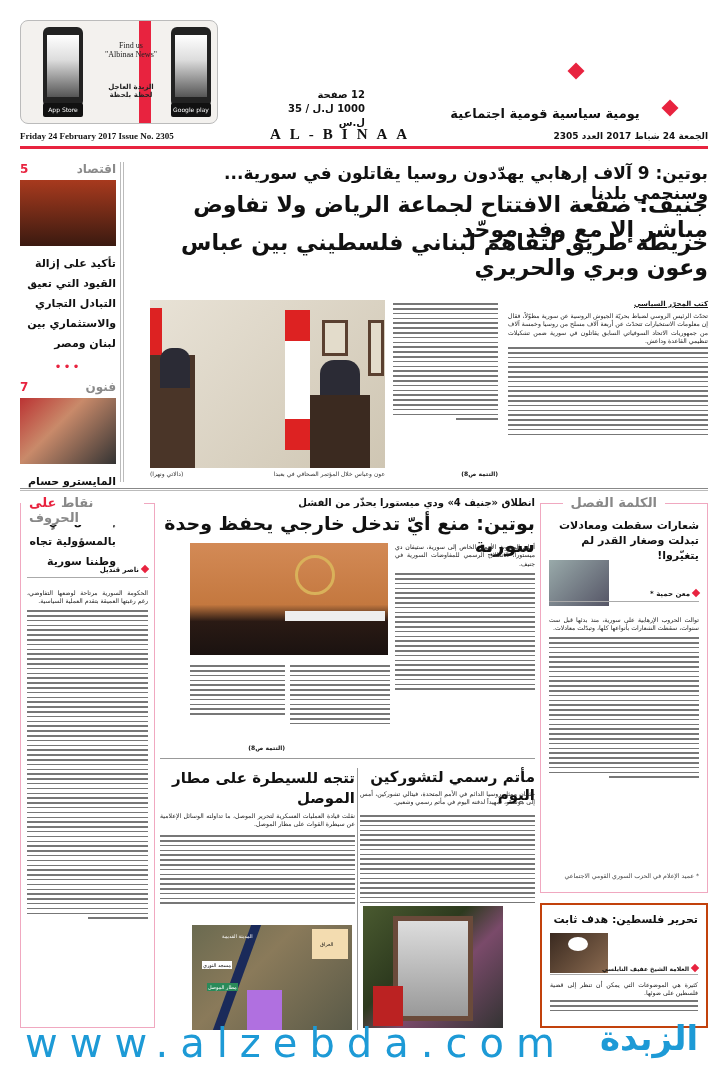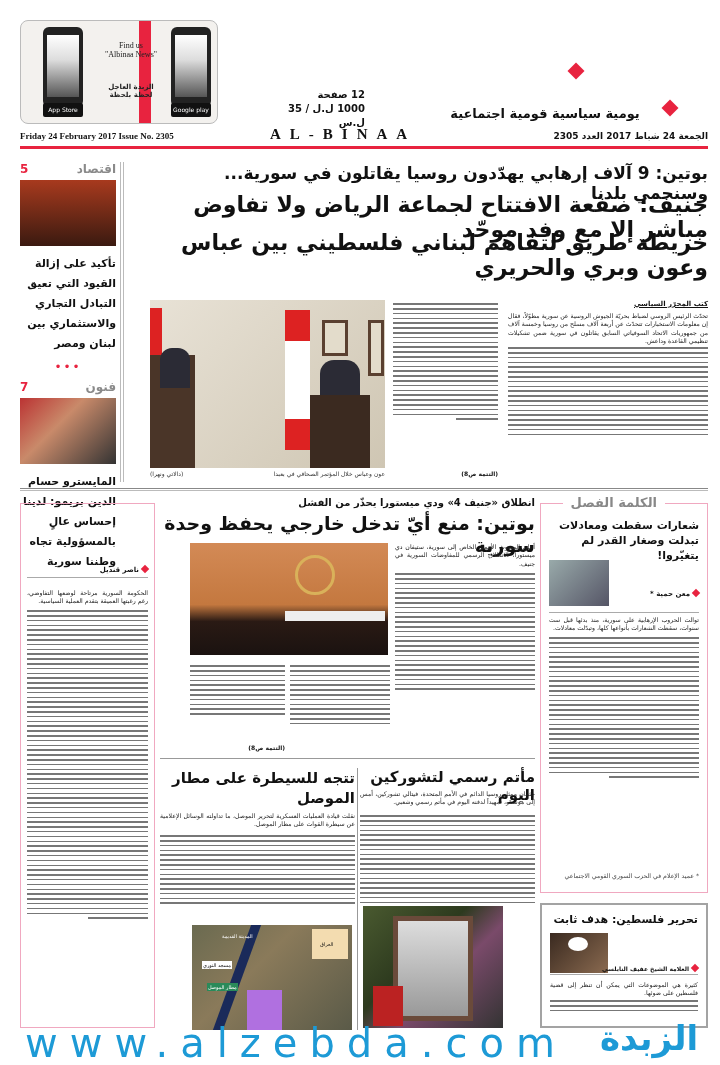--- a/index.html
+++ b/index.html
@@ -178,21 +178,21 @@
     <span></span>
     <span></span>
 </div>
 
 <div id="hr1" class="abs"></div>
 
 <div class="abs pinkbox" style="left:540px;top:503px;width:168px;height:390px">
   <div class="boxtitle" style="right:42px">الكلمة الفصل</div>
   <div class="rtl" style="position:absolute;top:14px;right:8px;left:8px;font-size:11px;font-weight:bold;line-height:15px">شعارات سقطت ومعادلات تبدلت وصغار القدر لم يتغيّروا!</div>
   <div class="photo" style="position:absolute;left:8px;top:56px;width:60px;height:46px;background:linear-gradient(135deg,#9aa,#556)"></div>
-  <div class="rtl author" style="position:absolute;left:8px;right:8px;top:86px;border-bottom:1px solid #aaa;padding-bottom:14px"><span class="reddot"></span><span>معن حمية *</span></div>
+  <div class="rtl author" style="position:absolute;left:8px;right:8px;top:86px;border-bottom:1px solid #aaa;padding-bottom:3px"><span class="reddot"></span><span>معن حمية *</span></div>
   <div class="rtl txt" style="position:absolute;left:8px;right:8px;top:112px">توالت الحروب الإرهابية على سورية، منذ بدئها قبل ست سنوات، سقطت الشعارات بأنواعها كلها، وتبدّلت معادلات.</div>
   <div class="txt-lines" style="position:absolute;left:8px;right:8px;top:130px">
     <span></span>
       <span></span>
       <span></span>
       <span></span>
       <span></span>
       <span></span>
       <span></span>
       <span></span>
@@ -281,20 +281,25 @@
     <span></span>
     <span></span>
     <span></span>
     <span></span>
     <span></span>
 </div>
 <div class="abs rtl" style="left:190px;top:744px;width:95px;font-size:6px;font-weight:bold">(التتمة ص8)</div>
 <div class="abs" style="left:160px;top:758px;width:375px;height:1px;background:#999"></div>
 
 <div class="abs pinkbox" style="left:20px;top:503px;width:135px;height:525px">
+  <div class="boxtitle" style="right:10px;color:#888">
+    <span>نقاط</span>
+    <span style="color:#e8233f">على</span>
+    <span>الحروف</span>
+  </div>
   <div class="rtl author" style="position:absolute;right:6px;left:6px;top:62px;border-bottom:1px solid #aaa;padding-bottom:3px"><span class="reddot"></span><span>ناصر قنديل</span></div>
   <div class="rtl txt" style="position:absolute;left:6px;right:6px;top:85px">الحكومة السورية مرتاحة لوضعها التفاوضي، رغم رغبتها العميقة بتقدم العملية السياسية.</div>
   <div class="txt-lines" style="position:absolute;left:6px;right:6px;top:103px">
     <span></span>
       <span></span>
       <span></span>
       <span></span>
       <span></span>
       <span></span>
       <span></span>
@@ -413,21 +418,21 @@
   <div style="position:absolute;left:40px;top:0;width:10px;height:105px;background:#1a2a5a;transform:skewX(-20deg)"></div>
   <div style="position:absolute;left:55px;top:65px;width:35px;height:40px;background:#b070e0"></div>
   <div style="position:absolute;left:120px;top:4px;width:36px;height:30px;background:#f3dcb0">
     <span style="position:absolute;font-size:5px;top:12px;left:8px">العراق</span>
   </div>
   <span style="position:absolute;left:10px;top:36px;font-size:5px;background:#fff;padding:1px">مسجد النوري</span>
   <span style="position:absolute;left:15px;top:58px;font-size:5px;background:#2a8a5a;color:#fff;padding:1px">مطار الموصل</span>
   <span style="position:absolute;left:30px;top:8px;font-size:5px;color:#fff">المدينة القديمة</span>
 </div>
 
-<div class="abs" style="left:540px;top:903px;width:168px;height:125px;border:2px solid #a3a3a3">
+<div class="abs" style="left:540px;top:903px;width:168px;height:125px;border:2px solid #c2410c">
   <div class="rtl" style="position:absolute;top:8px;right:8px;left:8px;font-size:11px;font-weight:bold">تحرير فلسطين: هدف ثابت</div>
   <div class="photo" style="position:absolute;left:8px;top:28px;width:58px;height:40px;background:linear-gradient(135deg,#3a2a20,#8a6a50)">
     <div style="position:absolute;left:18px;top:4px;width:20px;height:14px;background:#fff;border-radius:50%"></div>
   </div>
   <div class="rtl author" style="position:absolute;left:8px;right:8px;top:60px;border-bottom:1px solid #aaa;padding-bottom:2px;font-size:6px"><span class="reddot"></span><span>العلامة الشيخ عفيف النابلسي</span></div>
   <div class="rtl txt" style="position:absolute;left:8px;right:8px;top:76px">كثيرة هي الموضوعات التي يمكن أن تنظر إلى قضية فلسطين على ضوئها.</div>
   <div class="txt-lines" style="position:absolute;left:8px;right:8px;top:92px">
     <span></span>
       <span></span>
       <span></span>

